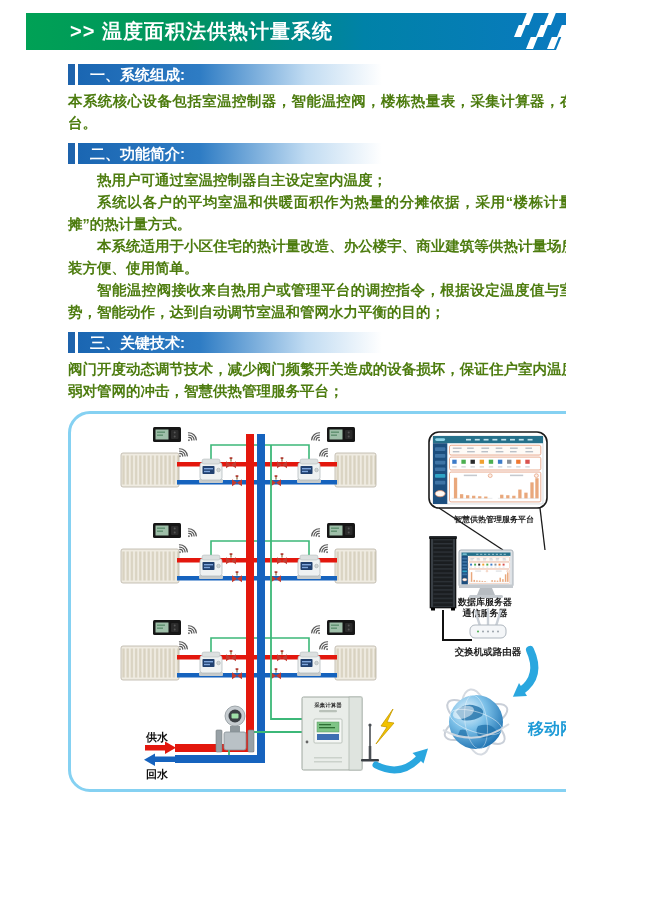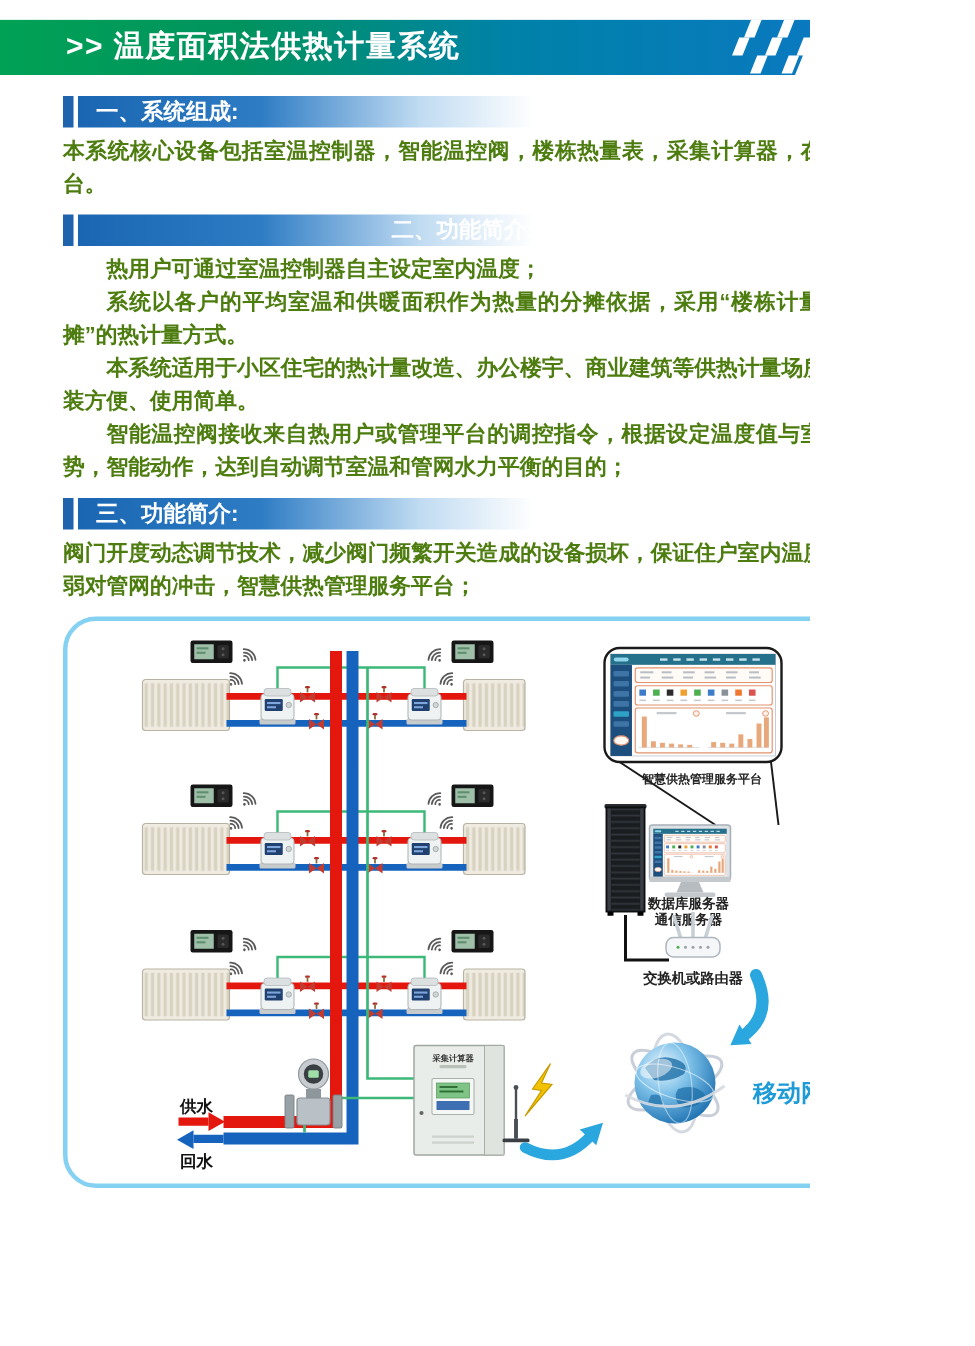--- a/index.html
+++ b/index.html
@@ -1,17 +1,17 @@
 <!DOCTYPE html>
 <html><head>
 <meta charset="utf-8">
 <style>
   html,body{margin:0;padding:0;background:#fff;}
   .page{position:relative;width:540px;height:897px;background:#fff;overflow:hidden;
-        font-family:"Liberation Sans","DejaVu Sans",sans-serif;}
+        font-family:"Liberation Sans","DejaVu Sans",sans-serif;margin-left:26px;}
   .banner{position:absolute;top:13px;left:0;width:545px;height:37px;
           background:linear-gradient(90deg,#00A155 0%,#00935F 30%,#0082A8 62%,#0A79C0 100%);
           clip-path:polygon(0 0,100% 0,calc(100% - 15px) 100%,0 100%);}
   .banner-title{position:absolute;left:44px;top:0;line-height:37px;color:#fff;
           font-weight:bold;font-size:20px;letter-spacing:1px;white-space:nowrap;}
   .deco{position:absolute;top:5px;left:470px;width:180px;height:48px;}
   .content{position:absolute;top:64px;left:42px;width:566px;}
   .sec-h{display:flex;height:21px;margin:0 0 5px 0;}
   .stripe{width:7px;background:#1E63AC;margin-right:3px;}
   .bar{width:292px;background:linear-gradient(90deg,#1A66B2 0%,#2E7CC4 40%,rgba(141,190,231,.55) 75%,rgba(255,255,255,0) 100%);
@@ -61,34 +61,34 @@
   </svg>
 
   <div class="content">
 
     <div class="sec-h">
       <span class="stripe"></span>
       <div class="bar">一、系统组成:</div>
     </div>
     <p class="body-text">本系统核心设备包括室温控制器，智能温控阀，楼栋热量表，采集计算器，在线管理平台。</p>
 
-    <div class="sec-h" style="margin-top:9px;text-align:right;">
+    <div class="sec-h" style="margin-top:9px;">
       <span class="stripe"></span>
       <div class="bar">二、功能简介:</div>
     </div>
     <div class="body-text sec2">
       <p>热用户可通过室温控制器自主设定室内温度；</p>
       <p>系统以各户的平均室温和供暖面积作为热量的分摊依据，采用“楼栋计量，按户分摊”的热计量方式。</p>
       <p>本系统适用于小区住宅的热计量改造、办公楼宇、商业建筑等供热计量场所，设备安装方便、使用简单。</p>
       <p>智能温控阀接收来自热用户或管理平台的调控指令，根据设定温度值与室温变化趋势，智能动作，达到自动调节室温和管网水力平衡的目的；</p>
     </div>
 
     <div class="sec-h" style="margin-top:9px;">
       <span class="stripe"></span>
-      <div class="bar">三、功能简介:</div>
+      <div class="bar">三、关键技术:</div>
     </div>
     <p class="body-text">阀门开度动态调节技术，减少阀门频繁开关造成的设备损坏，保证住户室内温度稳定，减弱对管网的冲击，智慧供热管理服务平台；</p>
 
 
     <div class="diagram">
       <svg width="560" height="375" viewBox="0 0 560 375">
         <defs>
           <radialGradient id="gGlobe" cx="35%" cy="30%" r="75%">
             <stop offset="0" stop-color="#EAF6FD"></stop>
             <stop offset=".45" stop-color="#7CC0E8"></stop>

